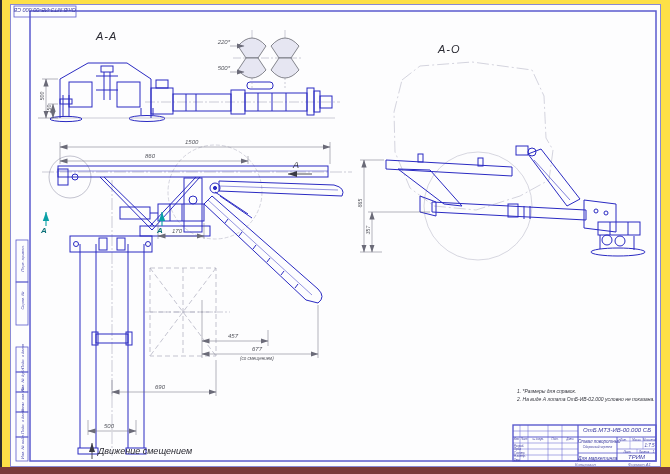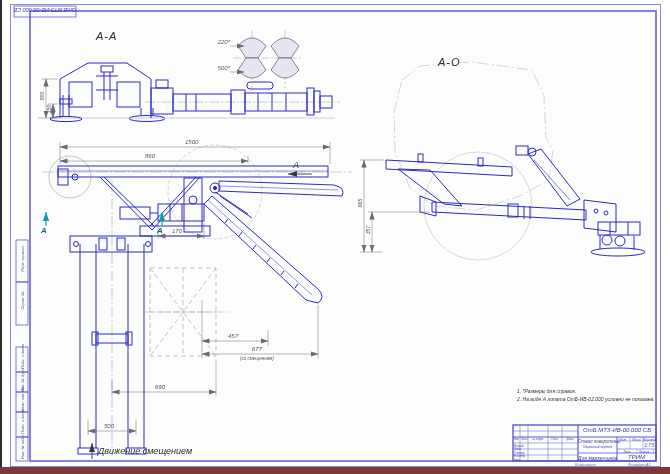--- a/index.html
+++ b/index.html
@@ -1,17 +1,17 @@
 <!DOCTYPE html>
 <html><head>
 <meta charset="utf-8">
 <style>
   html,body{margin:0;padding:0;}
   body{width:670px;height:474px;background:#a8a8a8;font-family:"Liberation Sans",sans-serif;overflow:hidden;}
-  .stage{position:relative;width:670px;height:474px;background:#ffffff;}
+  .stage{position:relative;width:670px;height:474px;background:#fde047;}
   .edge-left{position:absolute;left:0;top:0;width:2px;height:474px;background:#2e2e30;}
   .edge-bottom{position:absolute;left:0;top:467px;width:670px;height:7px;background:#7a3a3a;}
   svg{position:absolute;left:0;top:0;}
   .lbl{position:absolute;color:#2b2b33;font-style:italic;white-space:nowrap;}
   .view-lbl{font-size:11px;letter-spacing:1px;}
   .dim{font-size:6px;color:#55565e;text-align:center;}
   .dim-sm{font-size:4.5px;color:#55565e;}
   .note{font-size:5px;color:#33343c;}
   .vlabel{position:absolute;width:44px;text-align:center;transform:rotate(-90deg);font-size:4px;color:#4b4bb0;font-style:italic;}
   .vdim{position:absolute;width:20px;text-align:center;transform:rotate(-90deg);font-size:5px;color:#55565e;font-style:italic;}
@@ -263,21 +263,21 @@
     <line x1="312" y1="174" x2="288" y2="174" stroke="#3a3a44" stroke-width="0.9" marker-end="url(#md)"></line>
 
     <line x1="46" y1="226" x2="46" y2="212" stroke="#0aa0a6" stroke-width="1.1" marker-end="url(#mt)"></line>
     <line x1="162" y1="226" x2="162" y2="212" stroke="#0aa0a6" stroke-width="1.1" marker-end="url(#mt)"></line>
 
     <line x1="92" y1="459" x2="92" y2="443" stroke="#3a3a44" stroke-width="0.9" marker-end="url(#md)"></line>
   </g>
 </svg>
 
 <div class="lbl view-lbl" style="left:96px;top:30px;">А-А</div>
-<div class="lbl view-lbl" style="left:438px;top:56px;">А-О</div>
+<div class="lbl view-lbl" style="left:438px;top:43px;">А-О</div>
 <div class="lbl arrow-lbl" style="left:293px;top:160px;">А</div>
 <div class="lbl cut-lbl" style="left:41px;top:226px;">А</div>
 <div class="lbl cut-lbl" style="left:157px;top:226px;">А</div>
 <div class="lbl" style="left:98px;top:446px;font-size:9px;">Движение смещением</div>
 
 <div class="lbl dim" style="left:185px;top:139px;">1500</div>
 <div class="lbl dim" style="left:145px;top:153px;">860</div>
 <div class="lbl dim" style="left:172px;top:228px;">170</div>
 <div class="lbl dim" style="left:228px;top:333px;">457</div>
 <div class="lbl dim" style="left:252px;top:346px;">677</div>

